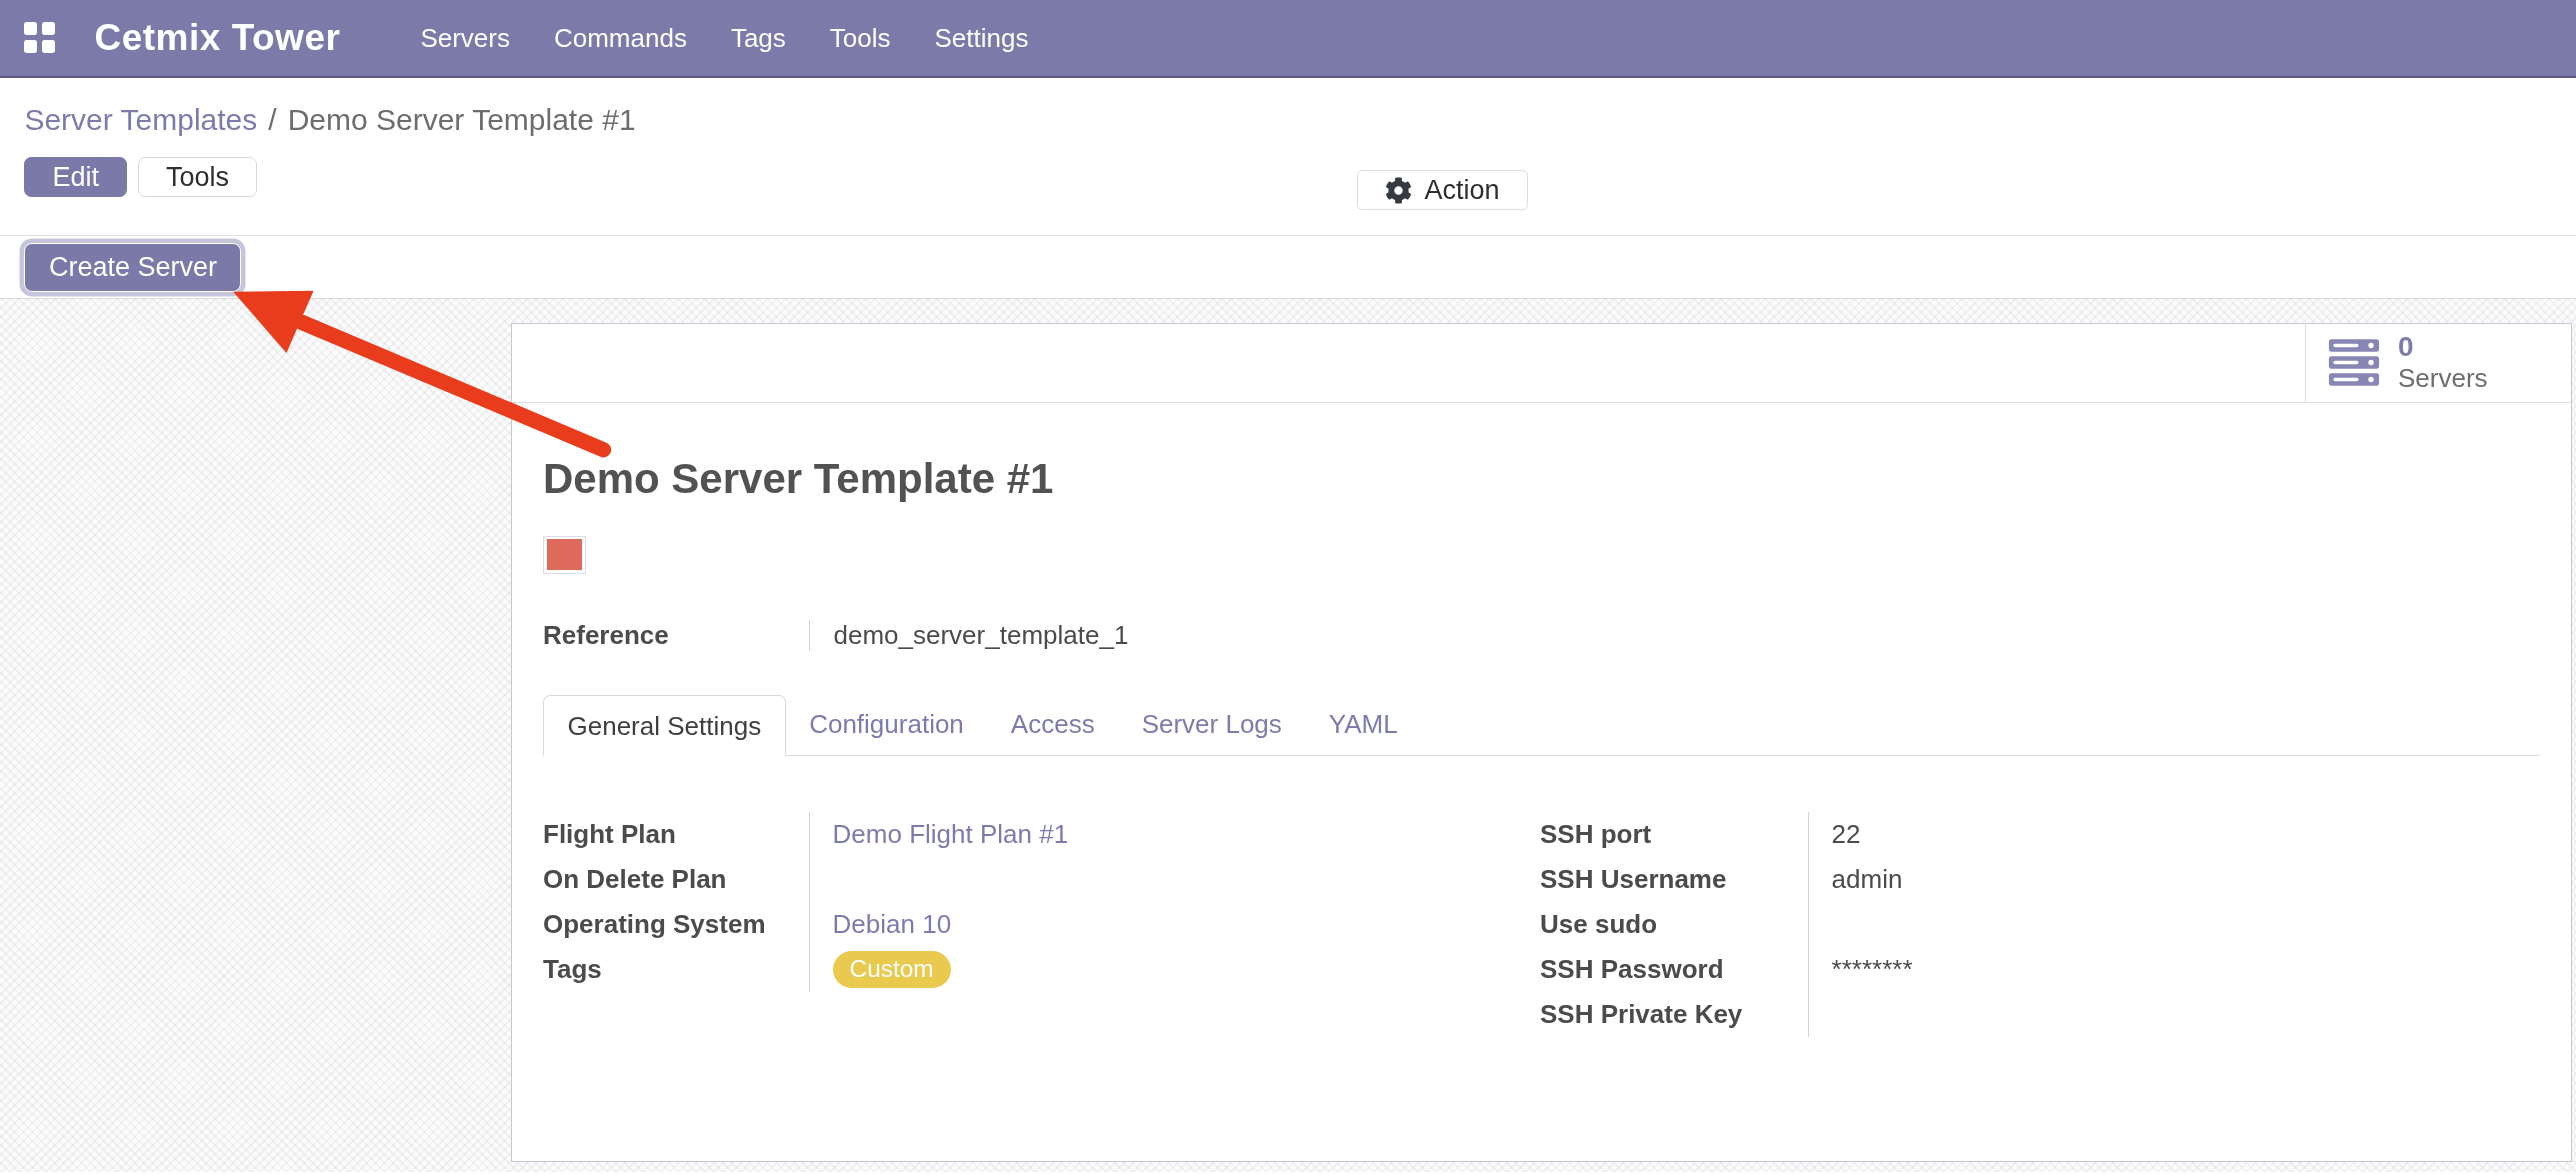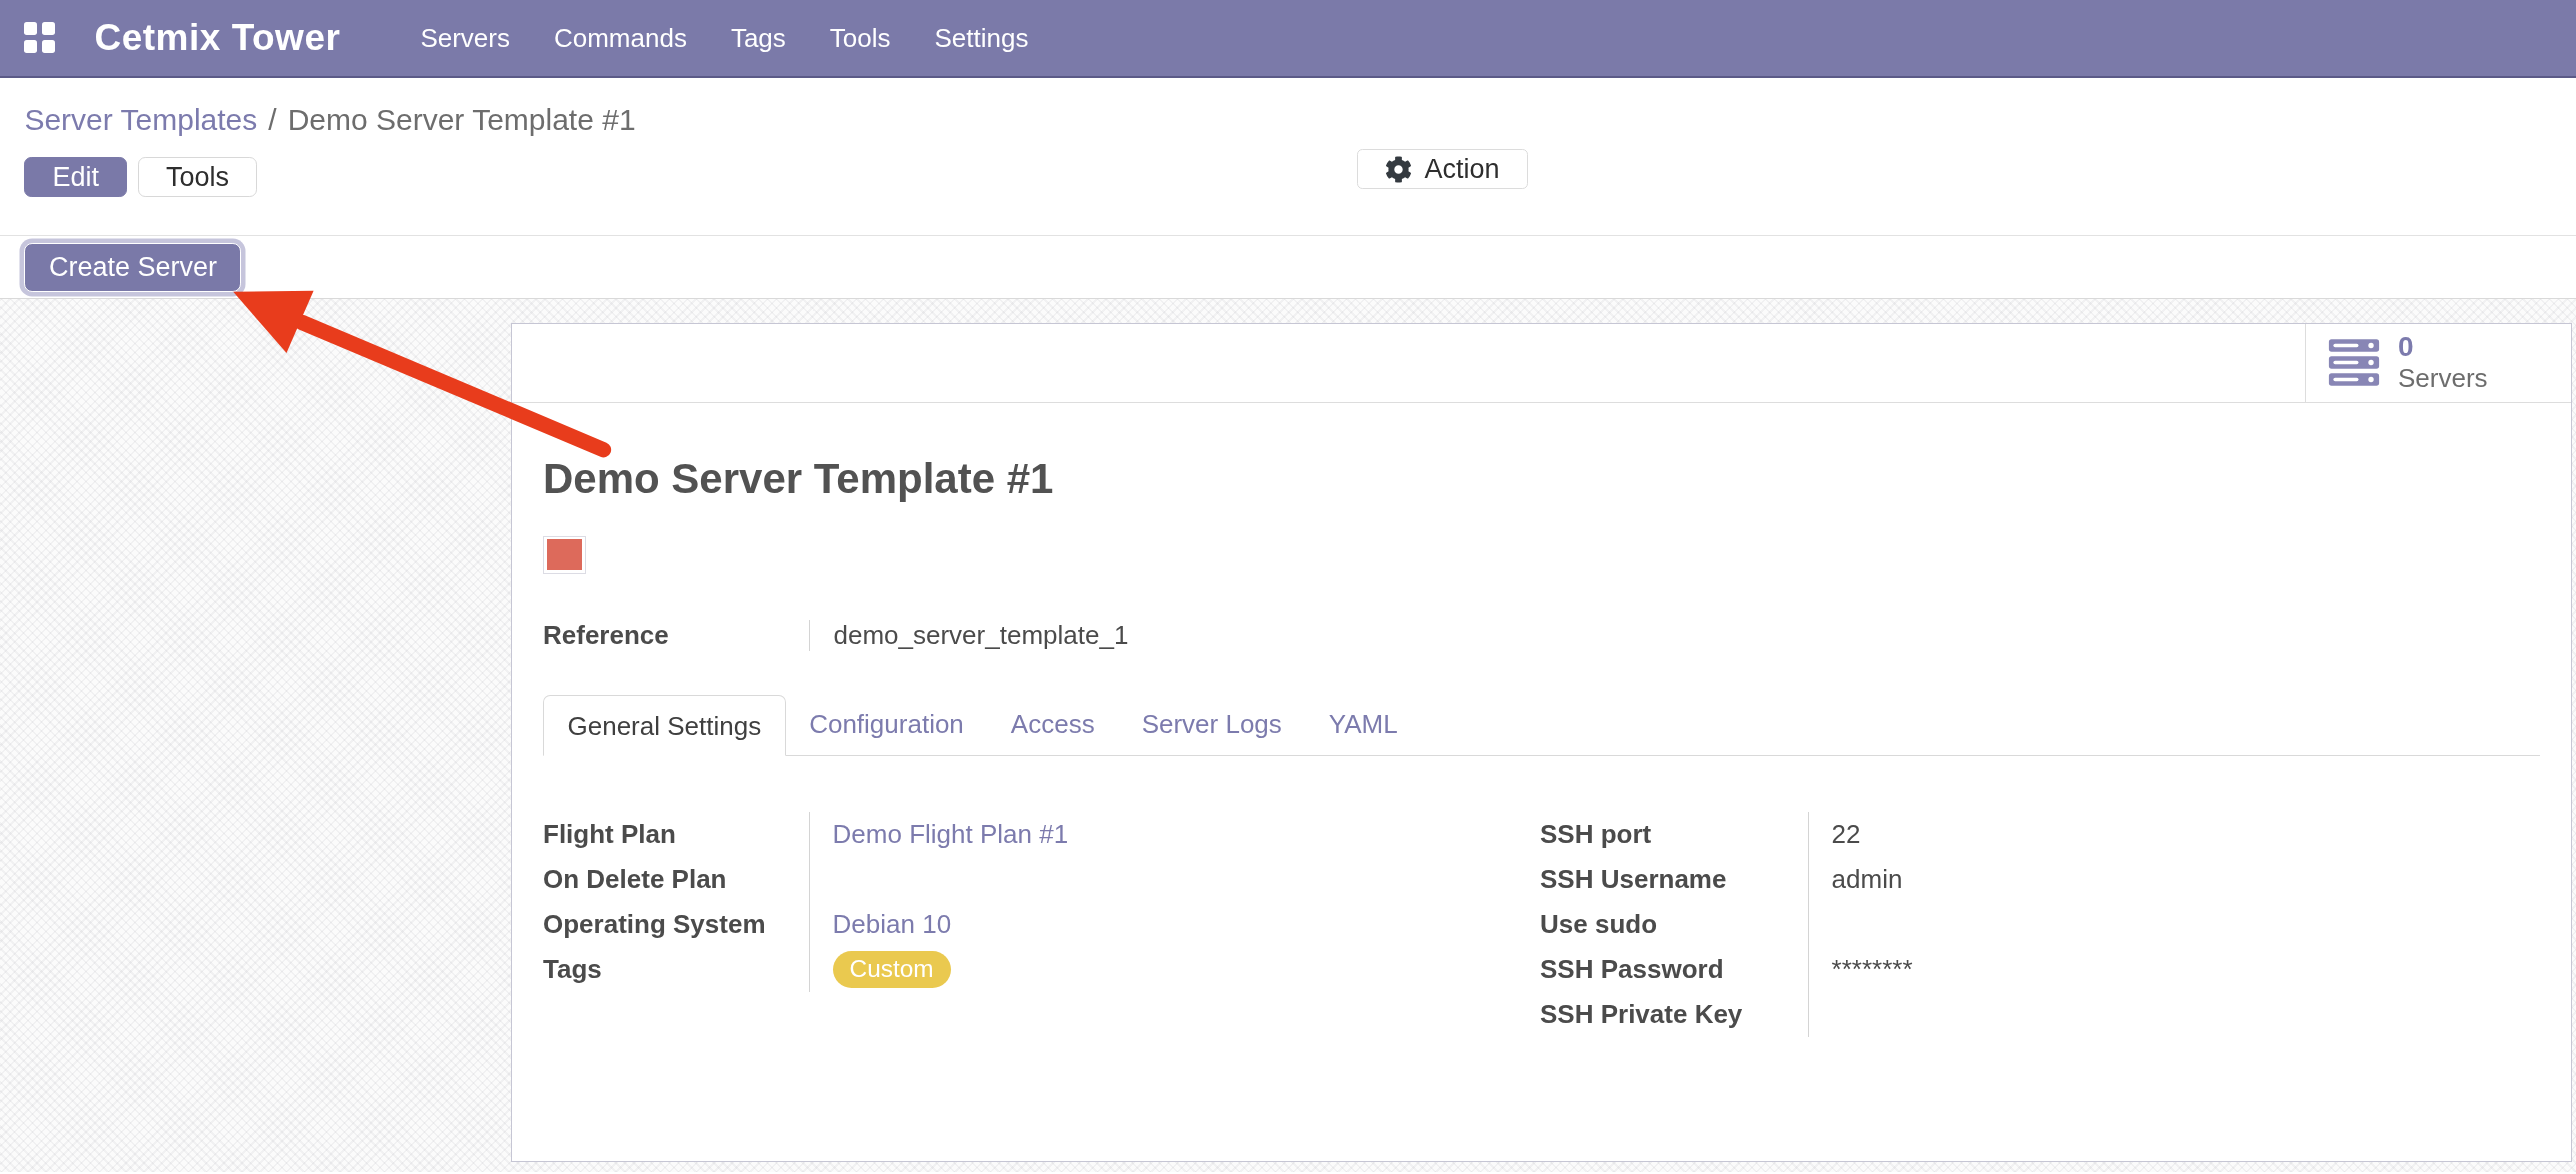--- a/index.html
+++ b/index.html
@@ -34,21 +34,21 @@
   .crumb-sep { color:#6d6d6d; margin:0 11px; }
   .crumb-current { color:#6d6d6d; }
   .btn-row { margin-top:20px; display:flex; gap:11px; }
   .btn {
     font-size:27px; height:40px; display:inline-flex; align-items:center; justify-content:center;
     border-radius:7.2px; padding:0 27px; cursor:pointer; white-space:nowrap;
   }
   .btn-edit { background:#7a79a8; color:#fff; border:0.9px solid #7a79a8; }
   .btn-create { background:#fff; color:#2e2e2e; border:0.9px solid #d8d8d8; }
   .btn-action {
-    position:absolute; left:1357px; top:71px; gap:12.6px;
+    position:absolute; left:1357px; top:92px; gap:12.6px;
     background:#fff; color:#2e2e2e; border:0.9px solid #dcdcdc; border-radius:5.4px;
   }
   .gear { width:27px; height:27px; fill:#343a40; }
 
   
   .statusbar {
     height:63px; background:#fff; border-bottom:0.9px solid #d9d9d9;
     display:flex; align-items:center; padding-left:24.4px;
   }
   .btn-create-server {

